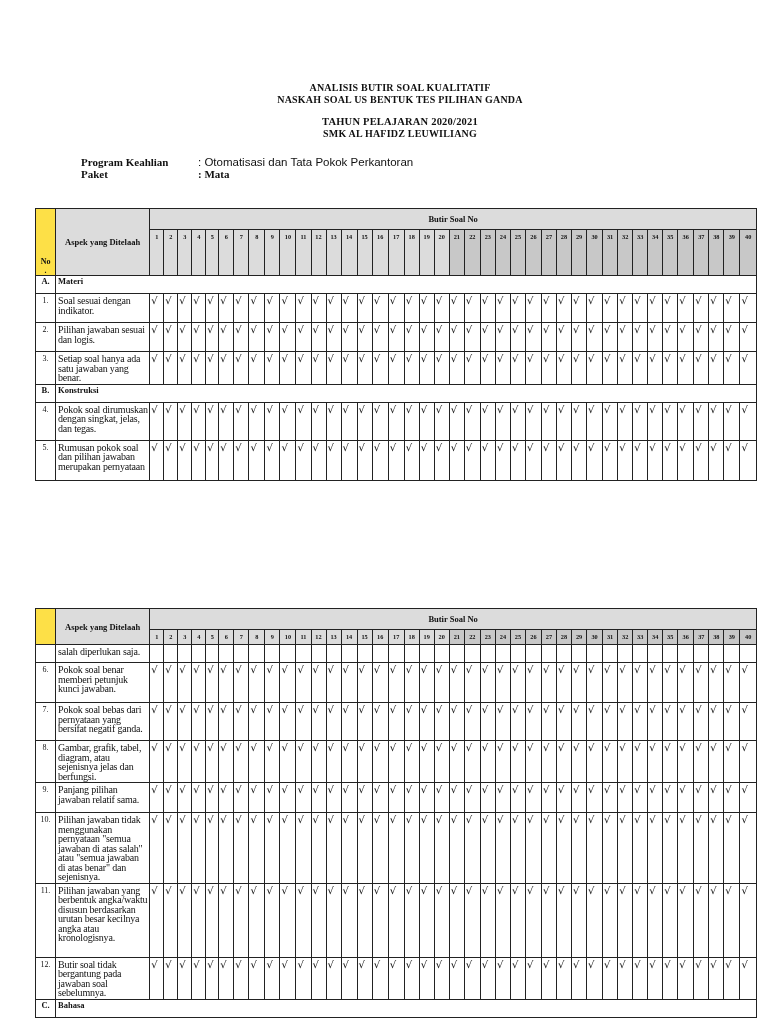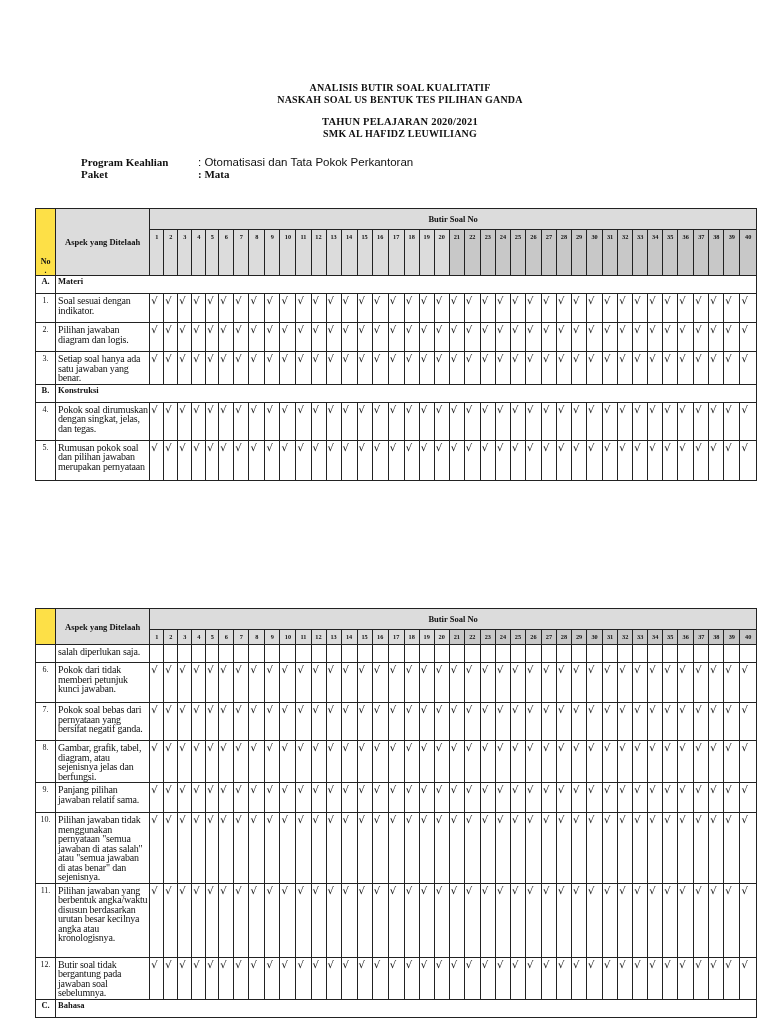--- a/index.html
+++ b/index.html
@@ -189,21 +189,21 @@
         <td class="check">√</td>
         <td class="check">√</td>
         <td class="check">√</td>
         <td class="check">√</td>
         <td class="check">√</td>
         <td class="check">√</td>
         <td class="check">√</td>
       </tr>
       <tr style="height:29px">
         <td class="num-cell">2.</td>
-        <td class="desc-cell">Pilihan jawaban diagram dan logis.</td>
+        <td class="desc-cell">Pilihan jawaban sesuai dan logis.</td>
         <td class="check">√</td>
         <td class="check">√</td>
         <td class="check">√</td>
         <td class="check">√</td>
         <td class="check">√</td>
         <td class="check">√</td>
         <td class="check">√</td>
         <td class="check">√</td>
         <td class="check">√</td>
         <td class="check">√</td>
@@ -511,21 +511,21 @@
         <td></td>
         <td></td>
         <td></td>
         <td></td>
         <td></td>
         <td></td>
         <td></td>
       </tr>
       <tr style="height:40px">
         <td class="num-cell">6.</td>
-        <td class="desc-cell">Pokok dari tidak memberi petunjuk kunci jawaban.</td>
+        <td class="desc-cell">Pokok soal benar memberi petunjuk kunci jawaban.</td>
         <td class="check">√</td>
         <td class="check">√</td>
         <td class="check">√</td>
         <td class="check">√</td>
         <td class="check">√</td>
         <td class="check">√</td>
         <td class="check">√</td>
         <td class="check">√</td>
         <td class="check">√</td>
         <td class="check">√</td>

